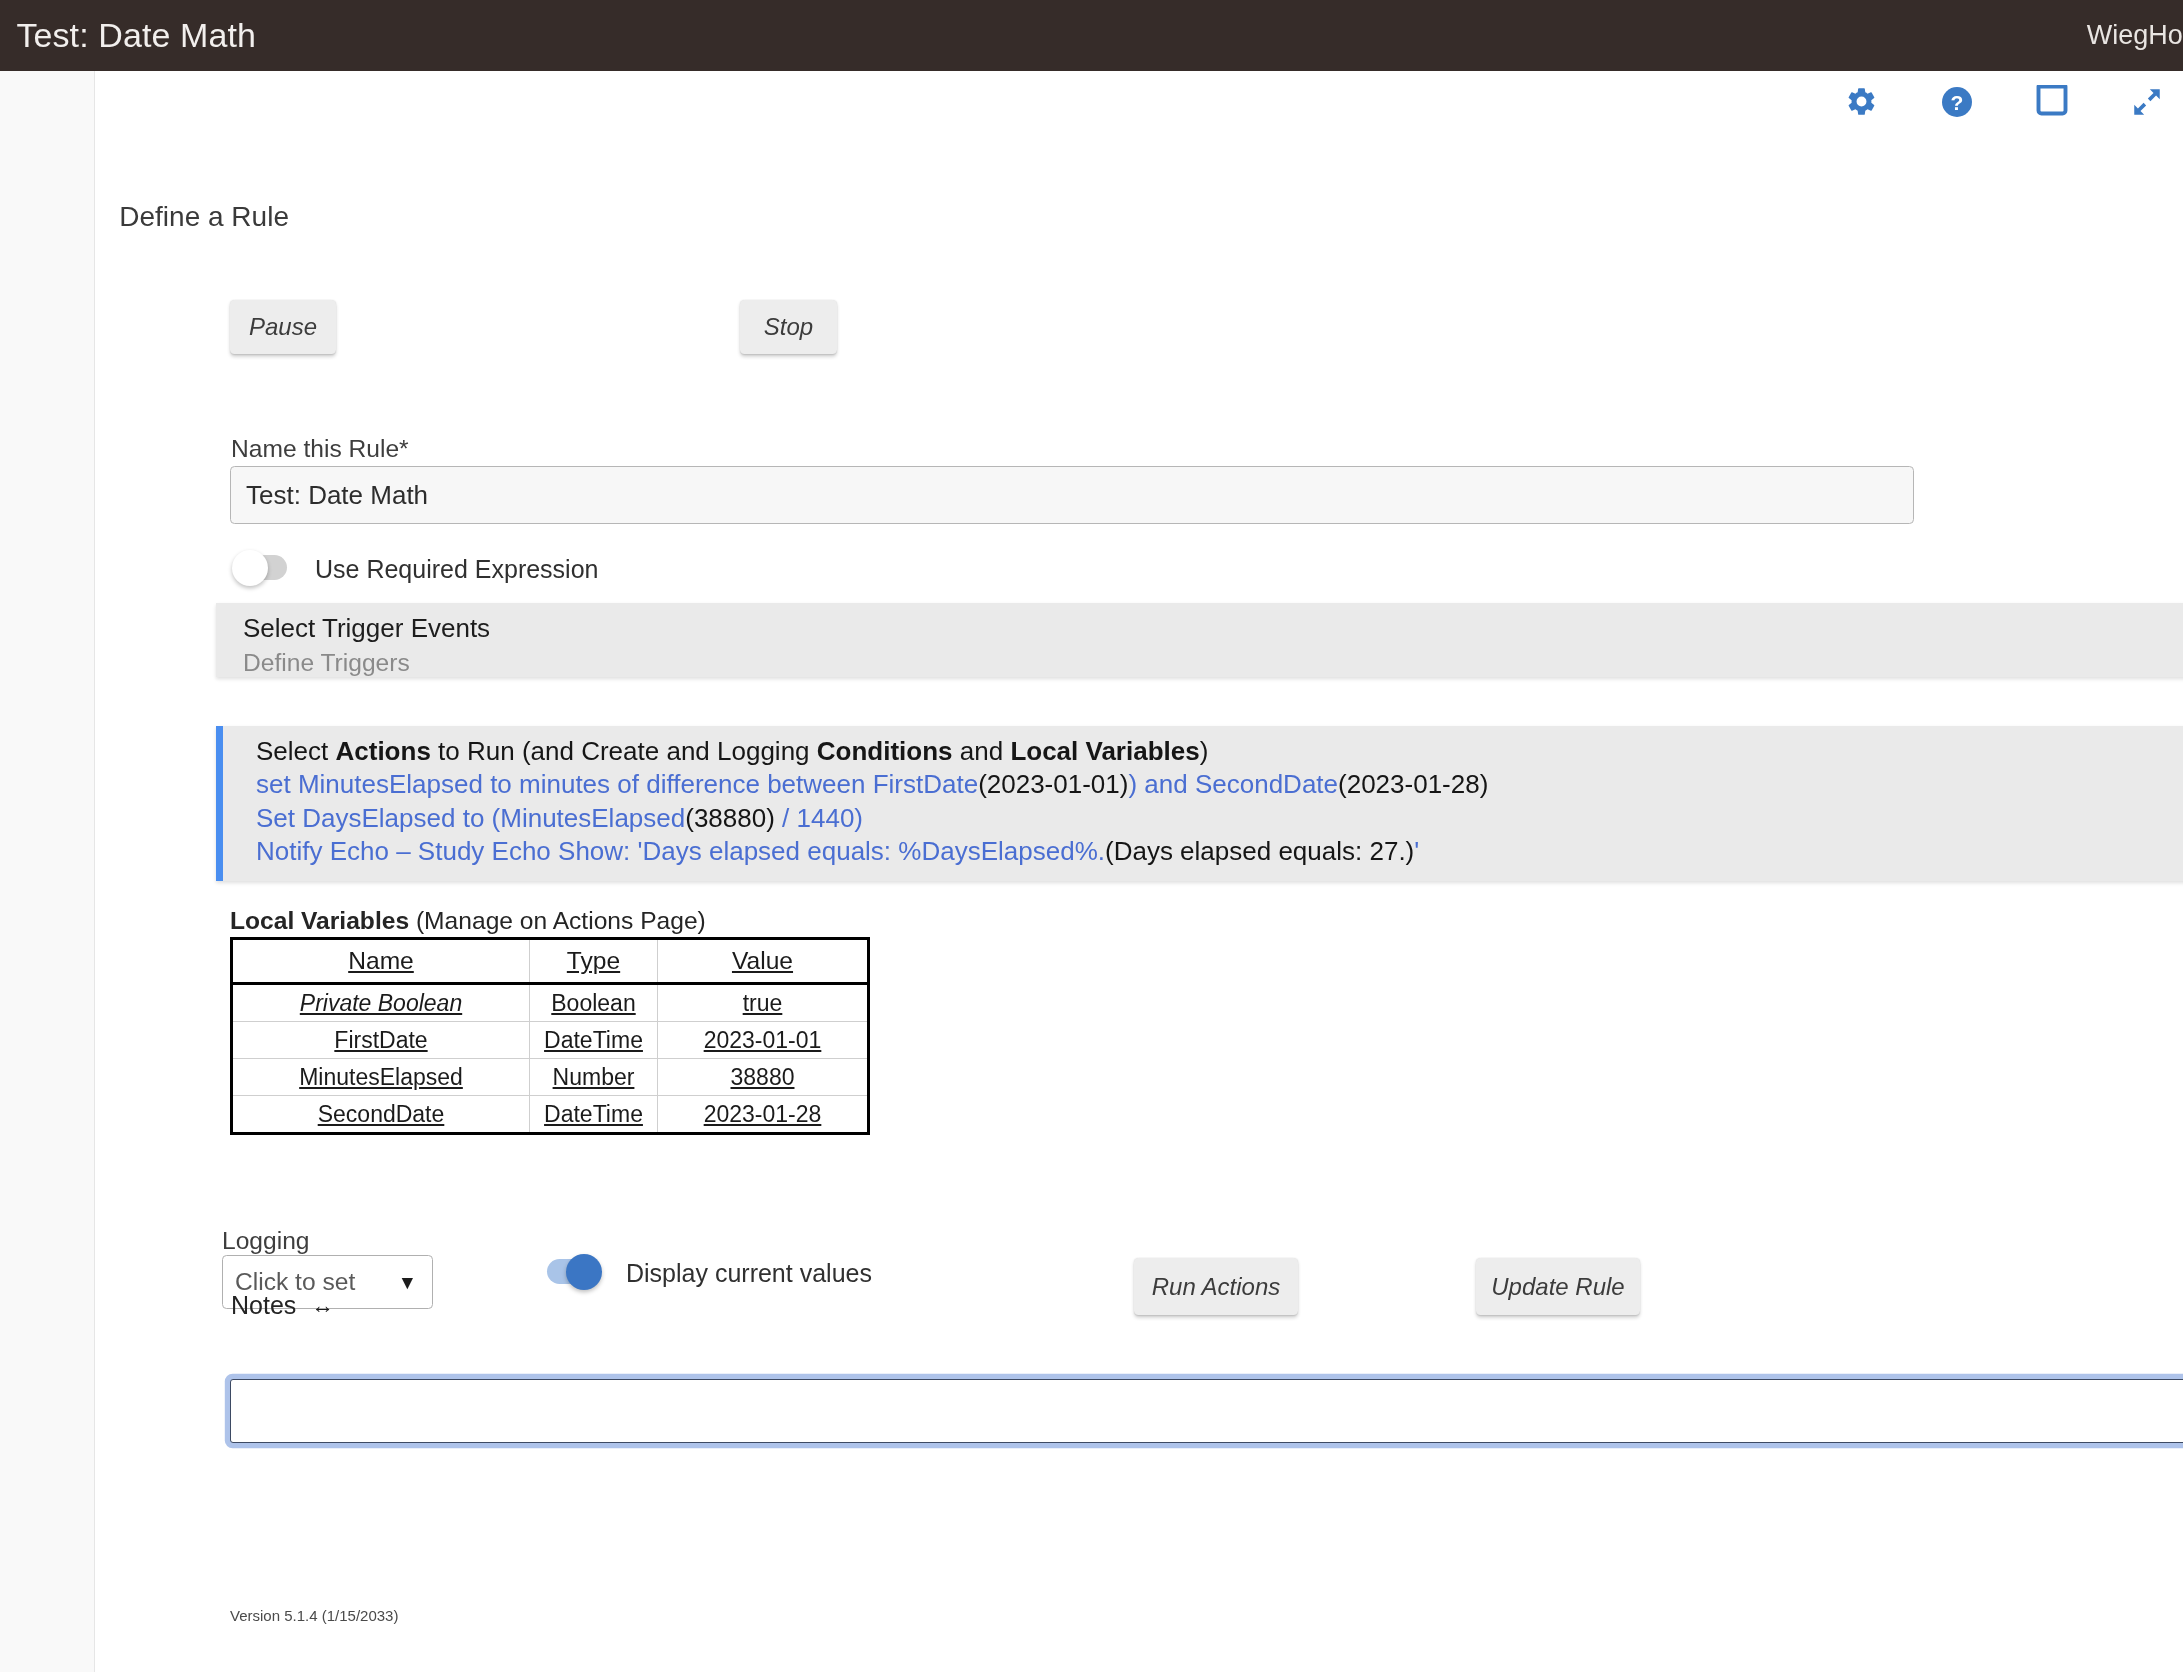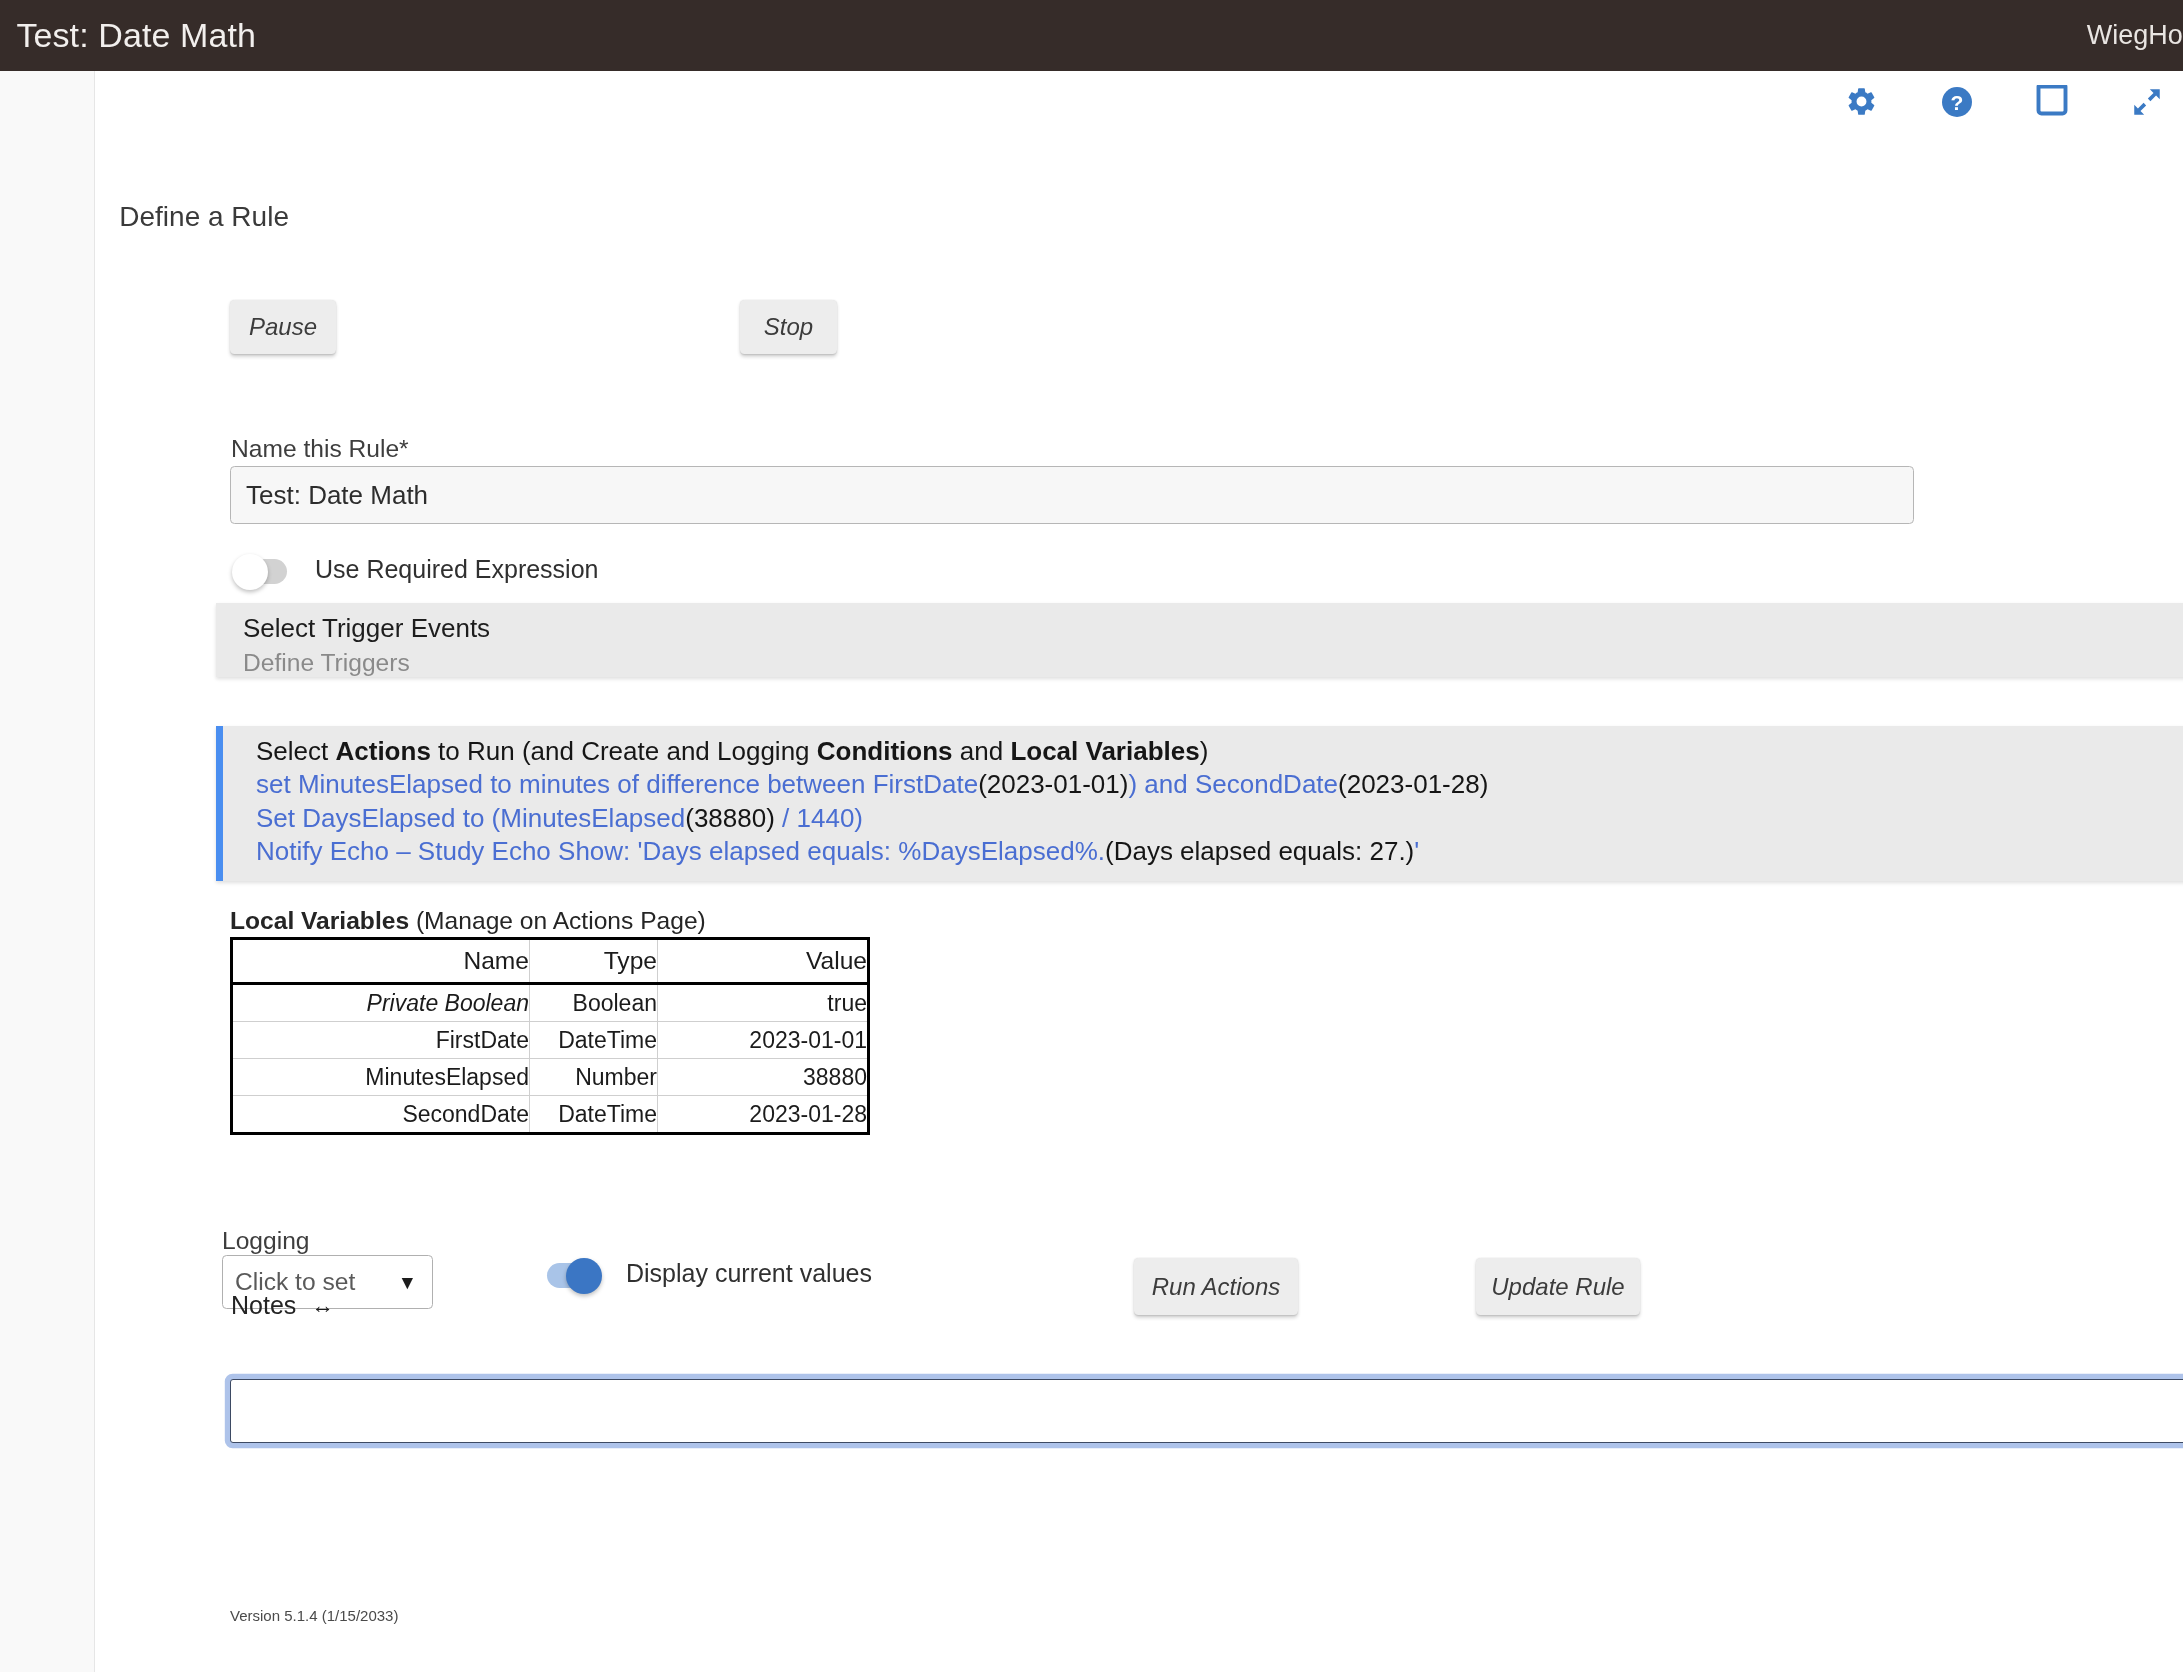--- a/index.html
+++ b/index.html
@@ -131,21 +131,21 @@
     font-size: 26px;
     color: #2d2d2d;
     padding: 0 15px;
     outline: none;
   }
 
   
   .toggle-row {
     position: absolute;
     display: flex;
-    align-items: flex-end;
+    align-items: flex-start;
   }
   .toggle {
     position: relative;
     width: 57px; height: 25px;
     cursor: pointer;
     flex: 0 0 auto;
   }
   .toggle .track {
     position: absolute;
     left: 3px; top: 0;
@@ -227,24 +227,25 @@
     left: 133px; top: 866px;
     border-collapse: collapse;
     border: 3px solid #000000;
     background: #ffffff;
   }
   .lv-table th, .lv-table td {
     border: 0.7px solid #cfcfcf;
     font-family: "Liberation Sans", sans-serif;
     font-size: 23px;
     color: #1b1b1b;
-    text-align: right;
+    text-align: center;
     font-weight: 400;
     padding: 0;
     height: 36px;
+    text-decoration: underline;
   }
   .lv-table thead th {
     border-bottom: 3px solid #000000;
     height: 42px;
     font-size: 24.6px;
   }
   .lv-table col.c-name  { width: 298px; }
   .lv-table col.c-type  { width: 128px; }
   .lv-table col.c-value { width: 211px; }
   .lv-table td.italic { font-style: italic; }

